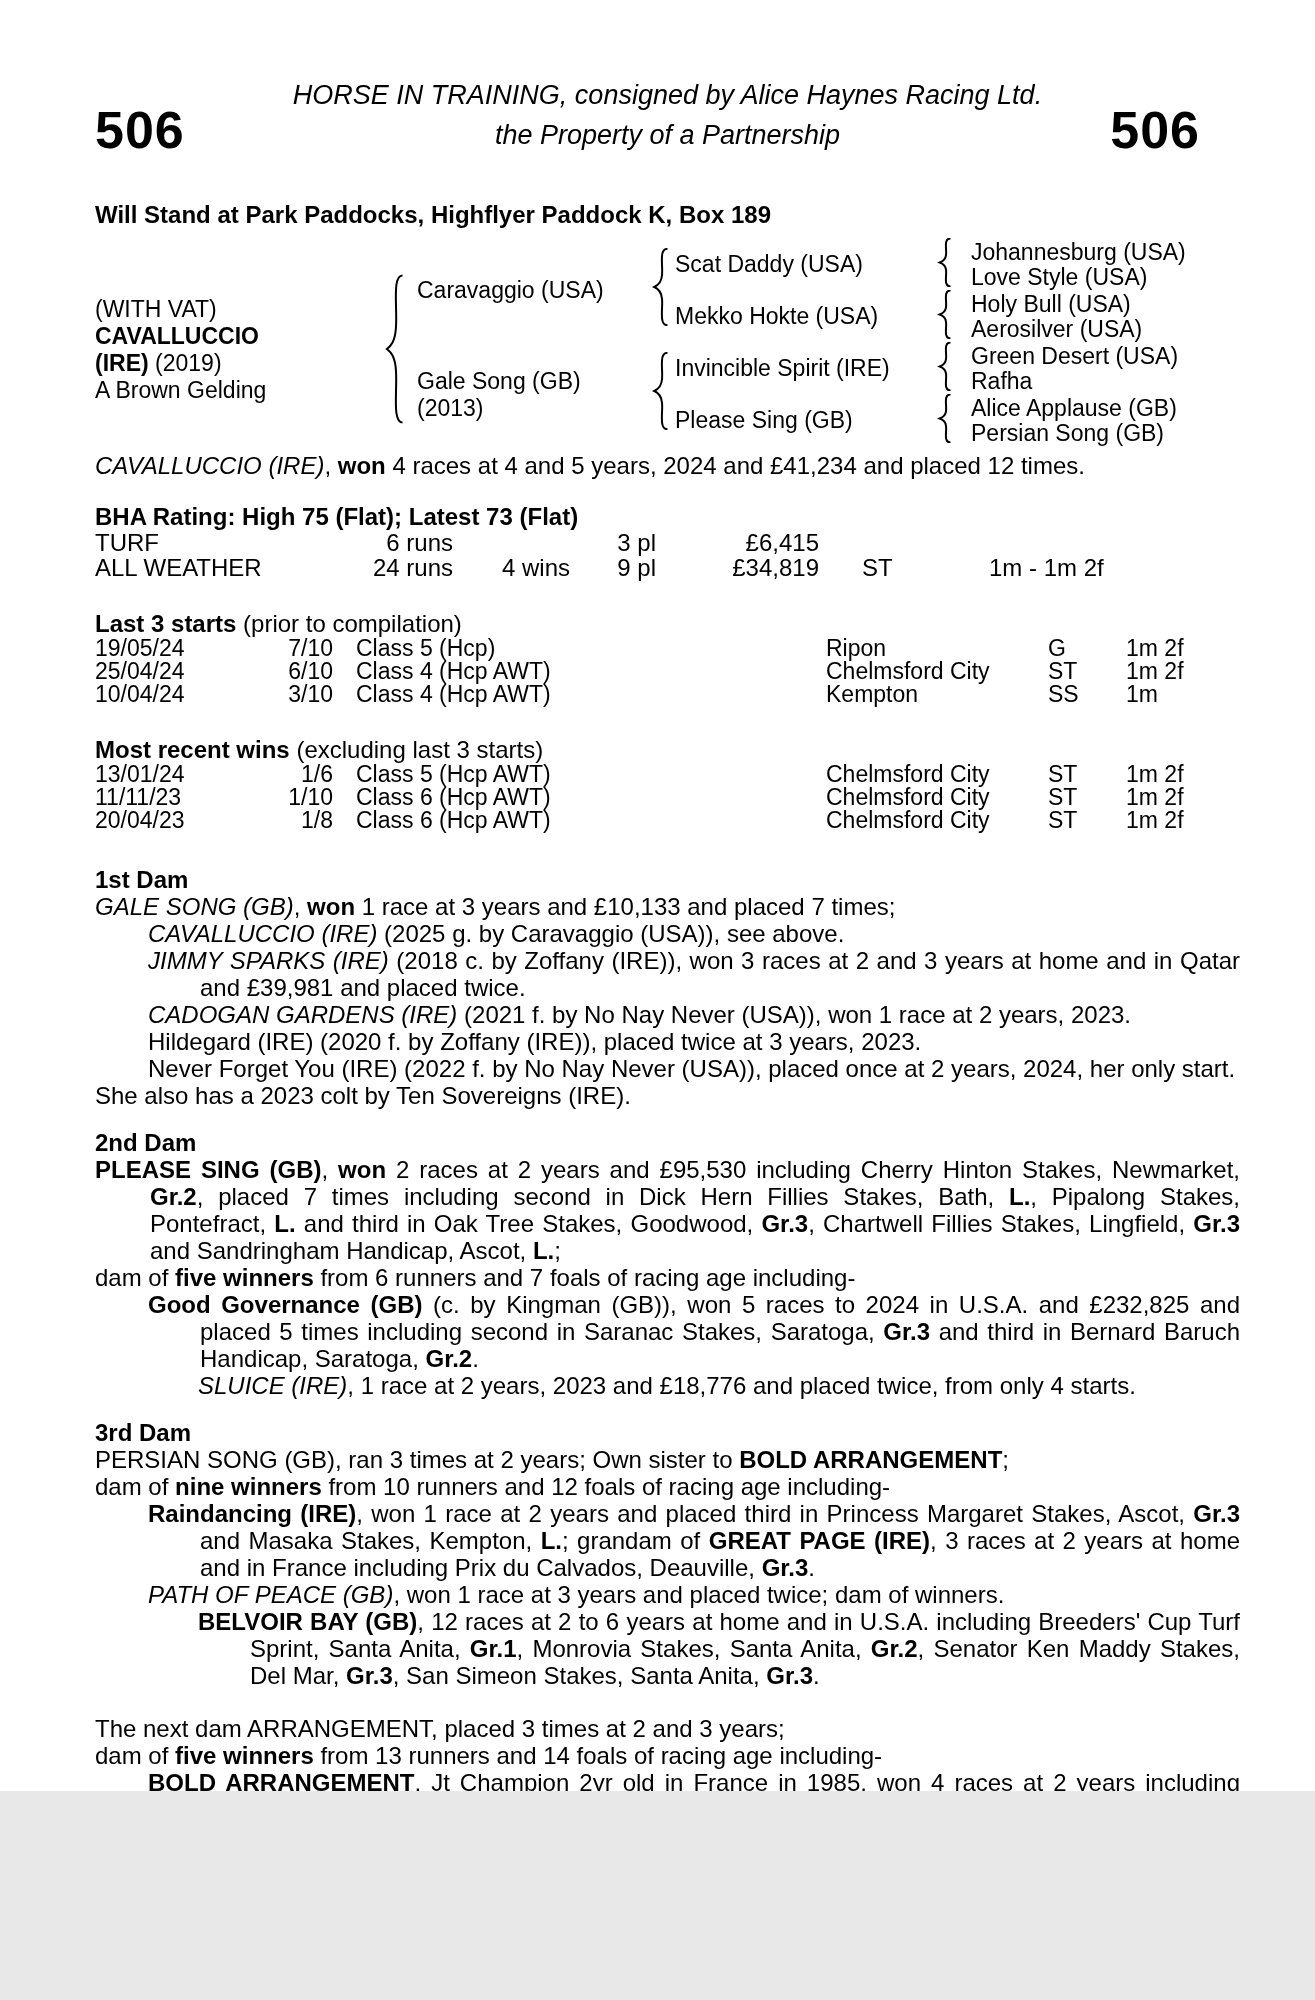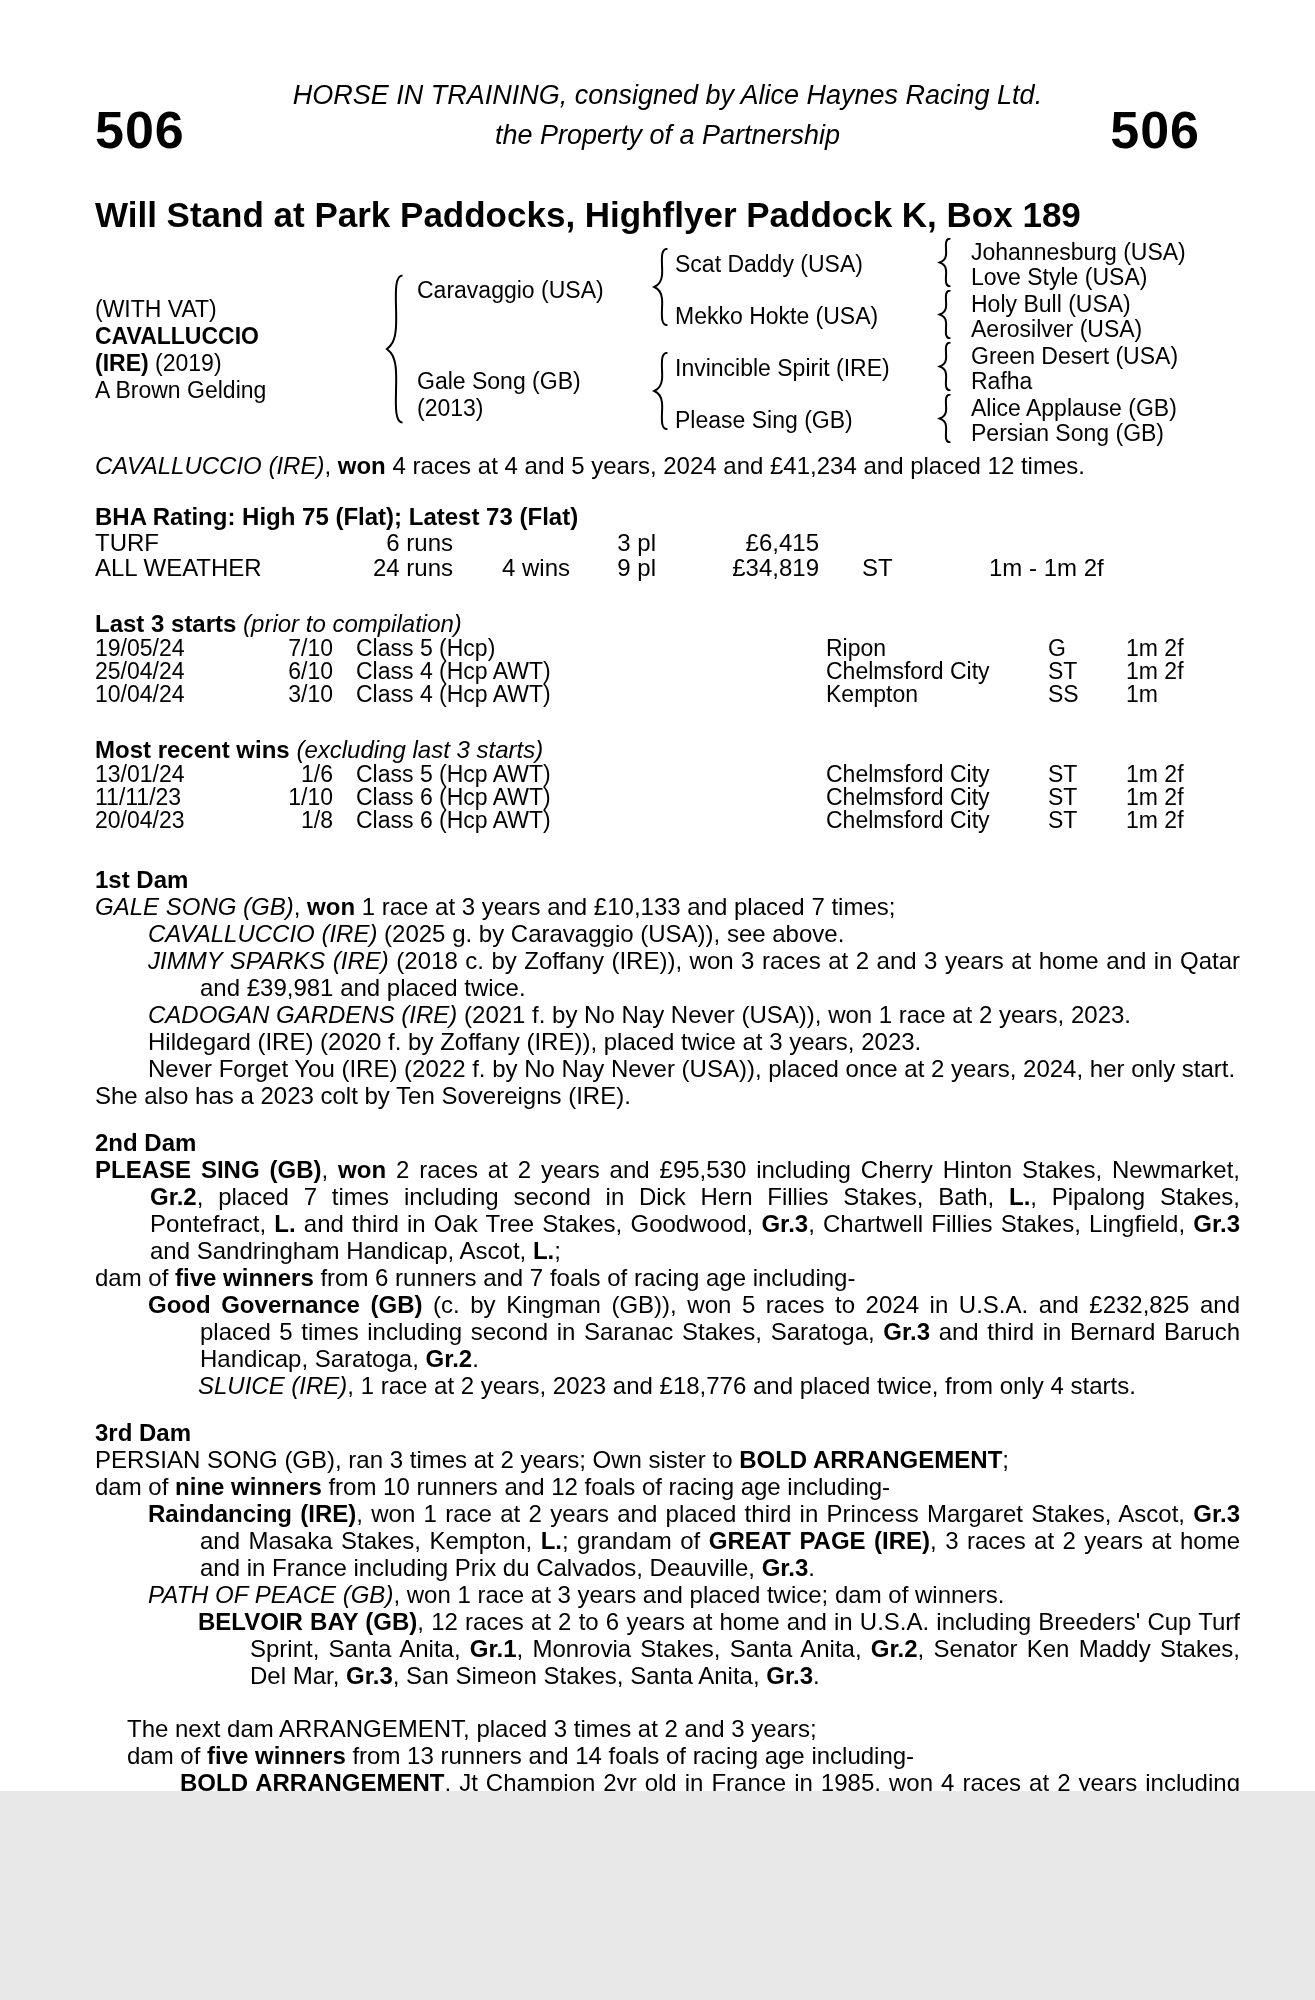--- a/index.html
+++ b/index.html
@@ -18,21 +18,21 @@
   .rt-b{font-weight:bold;}
   .rt-i{font-style:italic;}
 
   
   .header{position:relative;height:120px;}
   .consignment{position:absolute;left:0;right:0;top:0;text-align:center;font-style:italic;font-size:27px;line-height:30px;}
   .lot{position:absolute;font-weight:bold;font-size:52px;line-height:44px;letter-spacing:1px;}
   .lot-left{left:0;top:28px;}
   .lot-right{right:40px;top:28px;}
   .property{position:absolute;left:0;right:0;top:40px;text-align:center;font-style:italic;font-size:27px;line-height:30px;}
-  .stand{font-weight:bold;font-size:35px;line-height:30px;margin-top:0;}
+  .stand{font-weight:bold;font-size:24px;line-height:30px;margin-top:0;}
 
   
   .pedigree{position:relative;height:214px;margin-top:8px;font-size:23px;}
   .ped{position:absolute;white-space:nowrap;line-height:24px;}
   .ped-info{line-height:27px;}
   .ped-info .bold{font-weight:bold;}
   .brace{position:absolute;}
   .brace svg{display:block;width:100%;height:100%;}
 
   
@@ -44,29 +44,29 @@
   .bha{font-weight:bold;margin-top:24px;}
 
   
   .stats-row{display:grid;grid-template-columns:235px 123px 117px 86px 163px 170px 1fr;line-height:25px;}
   .stats-row .c-runs,.stats-row .c-wins,.stats-row .c-pl,.stats-row .c-money{text-align:right;}
   .stats-row .c-st{padding-left:43px;}
 
   
   .tbl-block{margin-top:30px;}
   .tbl-head{font-weight:bold;}
-  .tbl-head .sub{font-weight:normal;font-style:italic;}
+  .tbl-head .sub{font-weight:normal;}
   .race-row{display:grid;grid-template-columns:135px 103px 493px 222px 78px 1fr;font-size:23px;line-height:23px;}
   .race-row .c-pos{text-align:right;}
   .race-row .c-class{padding-left:23px;}
 
   
   .sec-h{font-weight:bold;margin-top:20px;}
   .sec-h.first{margin-top:34px;}
-  .nextdam{margin-top:26px;margin-left:32px;}
+  .nextdam{margin-top:26px;}
 </style>
 </head>
 <body>
 
 <div class="page">
 
   <div class="header">
     <div class="consignment">HORSE IN TRAINING, consigned by Alice Haynes Racing Ltd.</div>
     <div class="lot lot-left">506</div>
     <div class="property">the Property of a Partnership</div>

